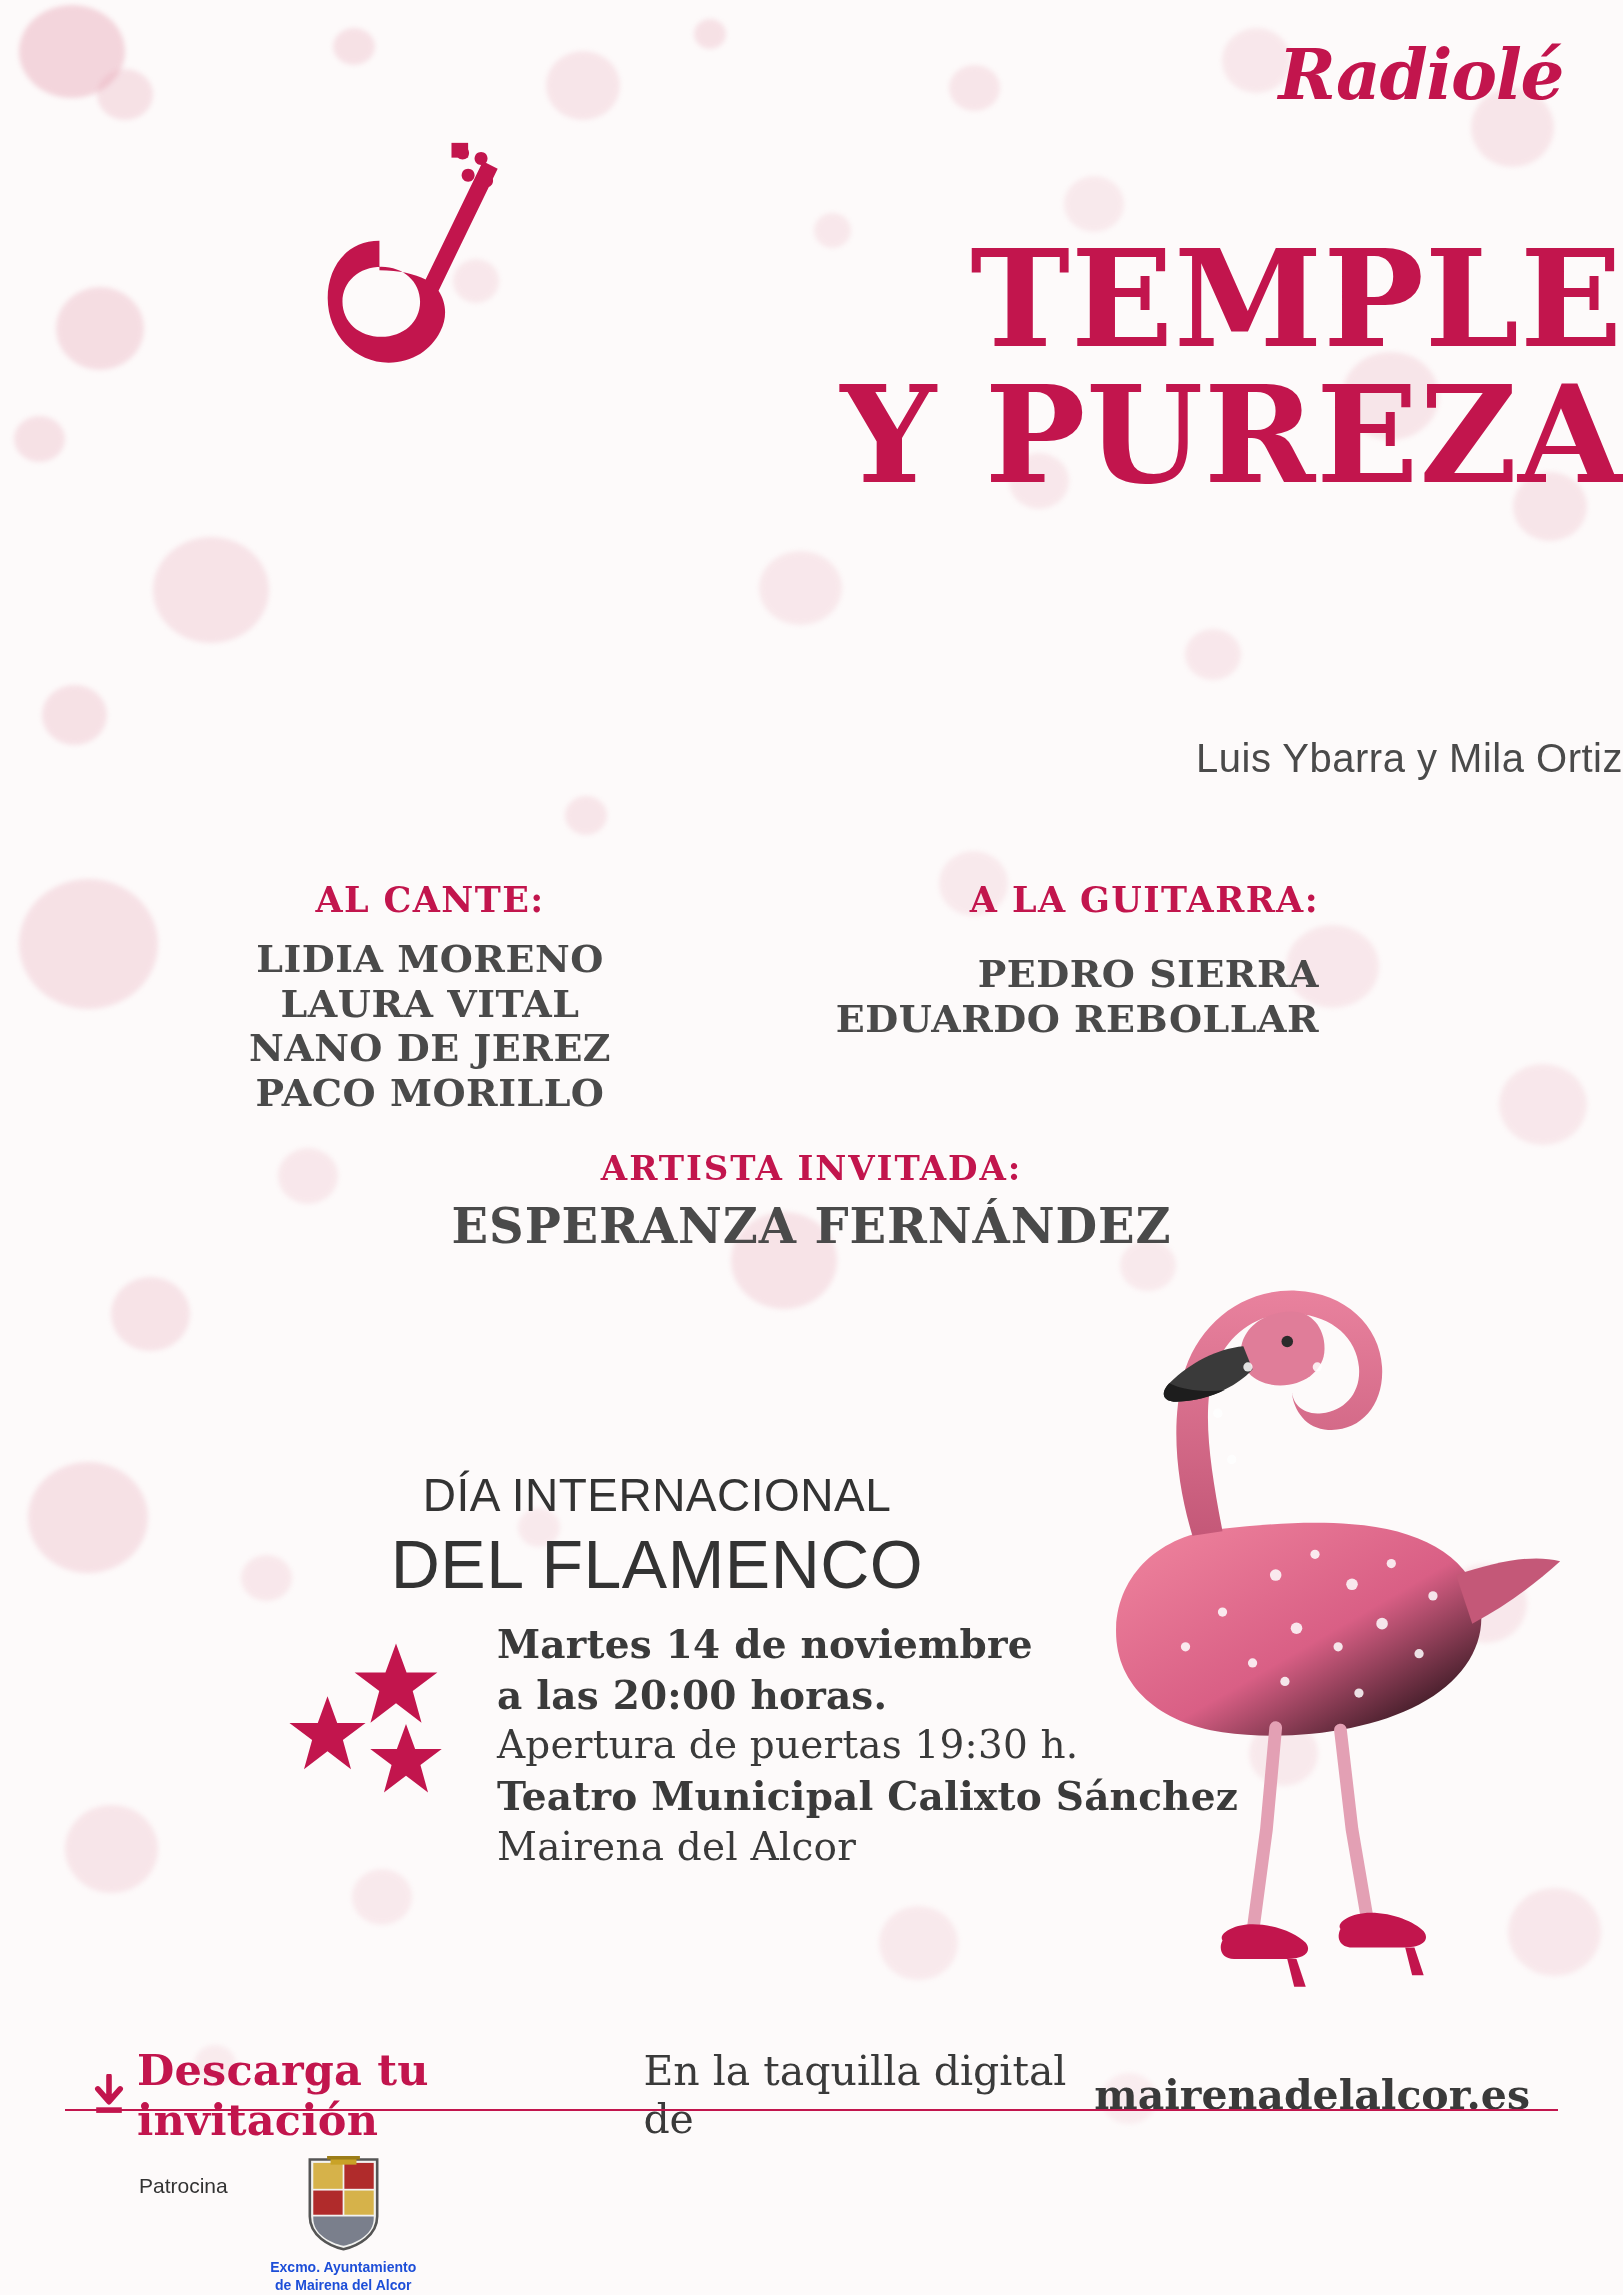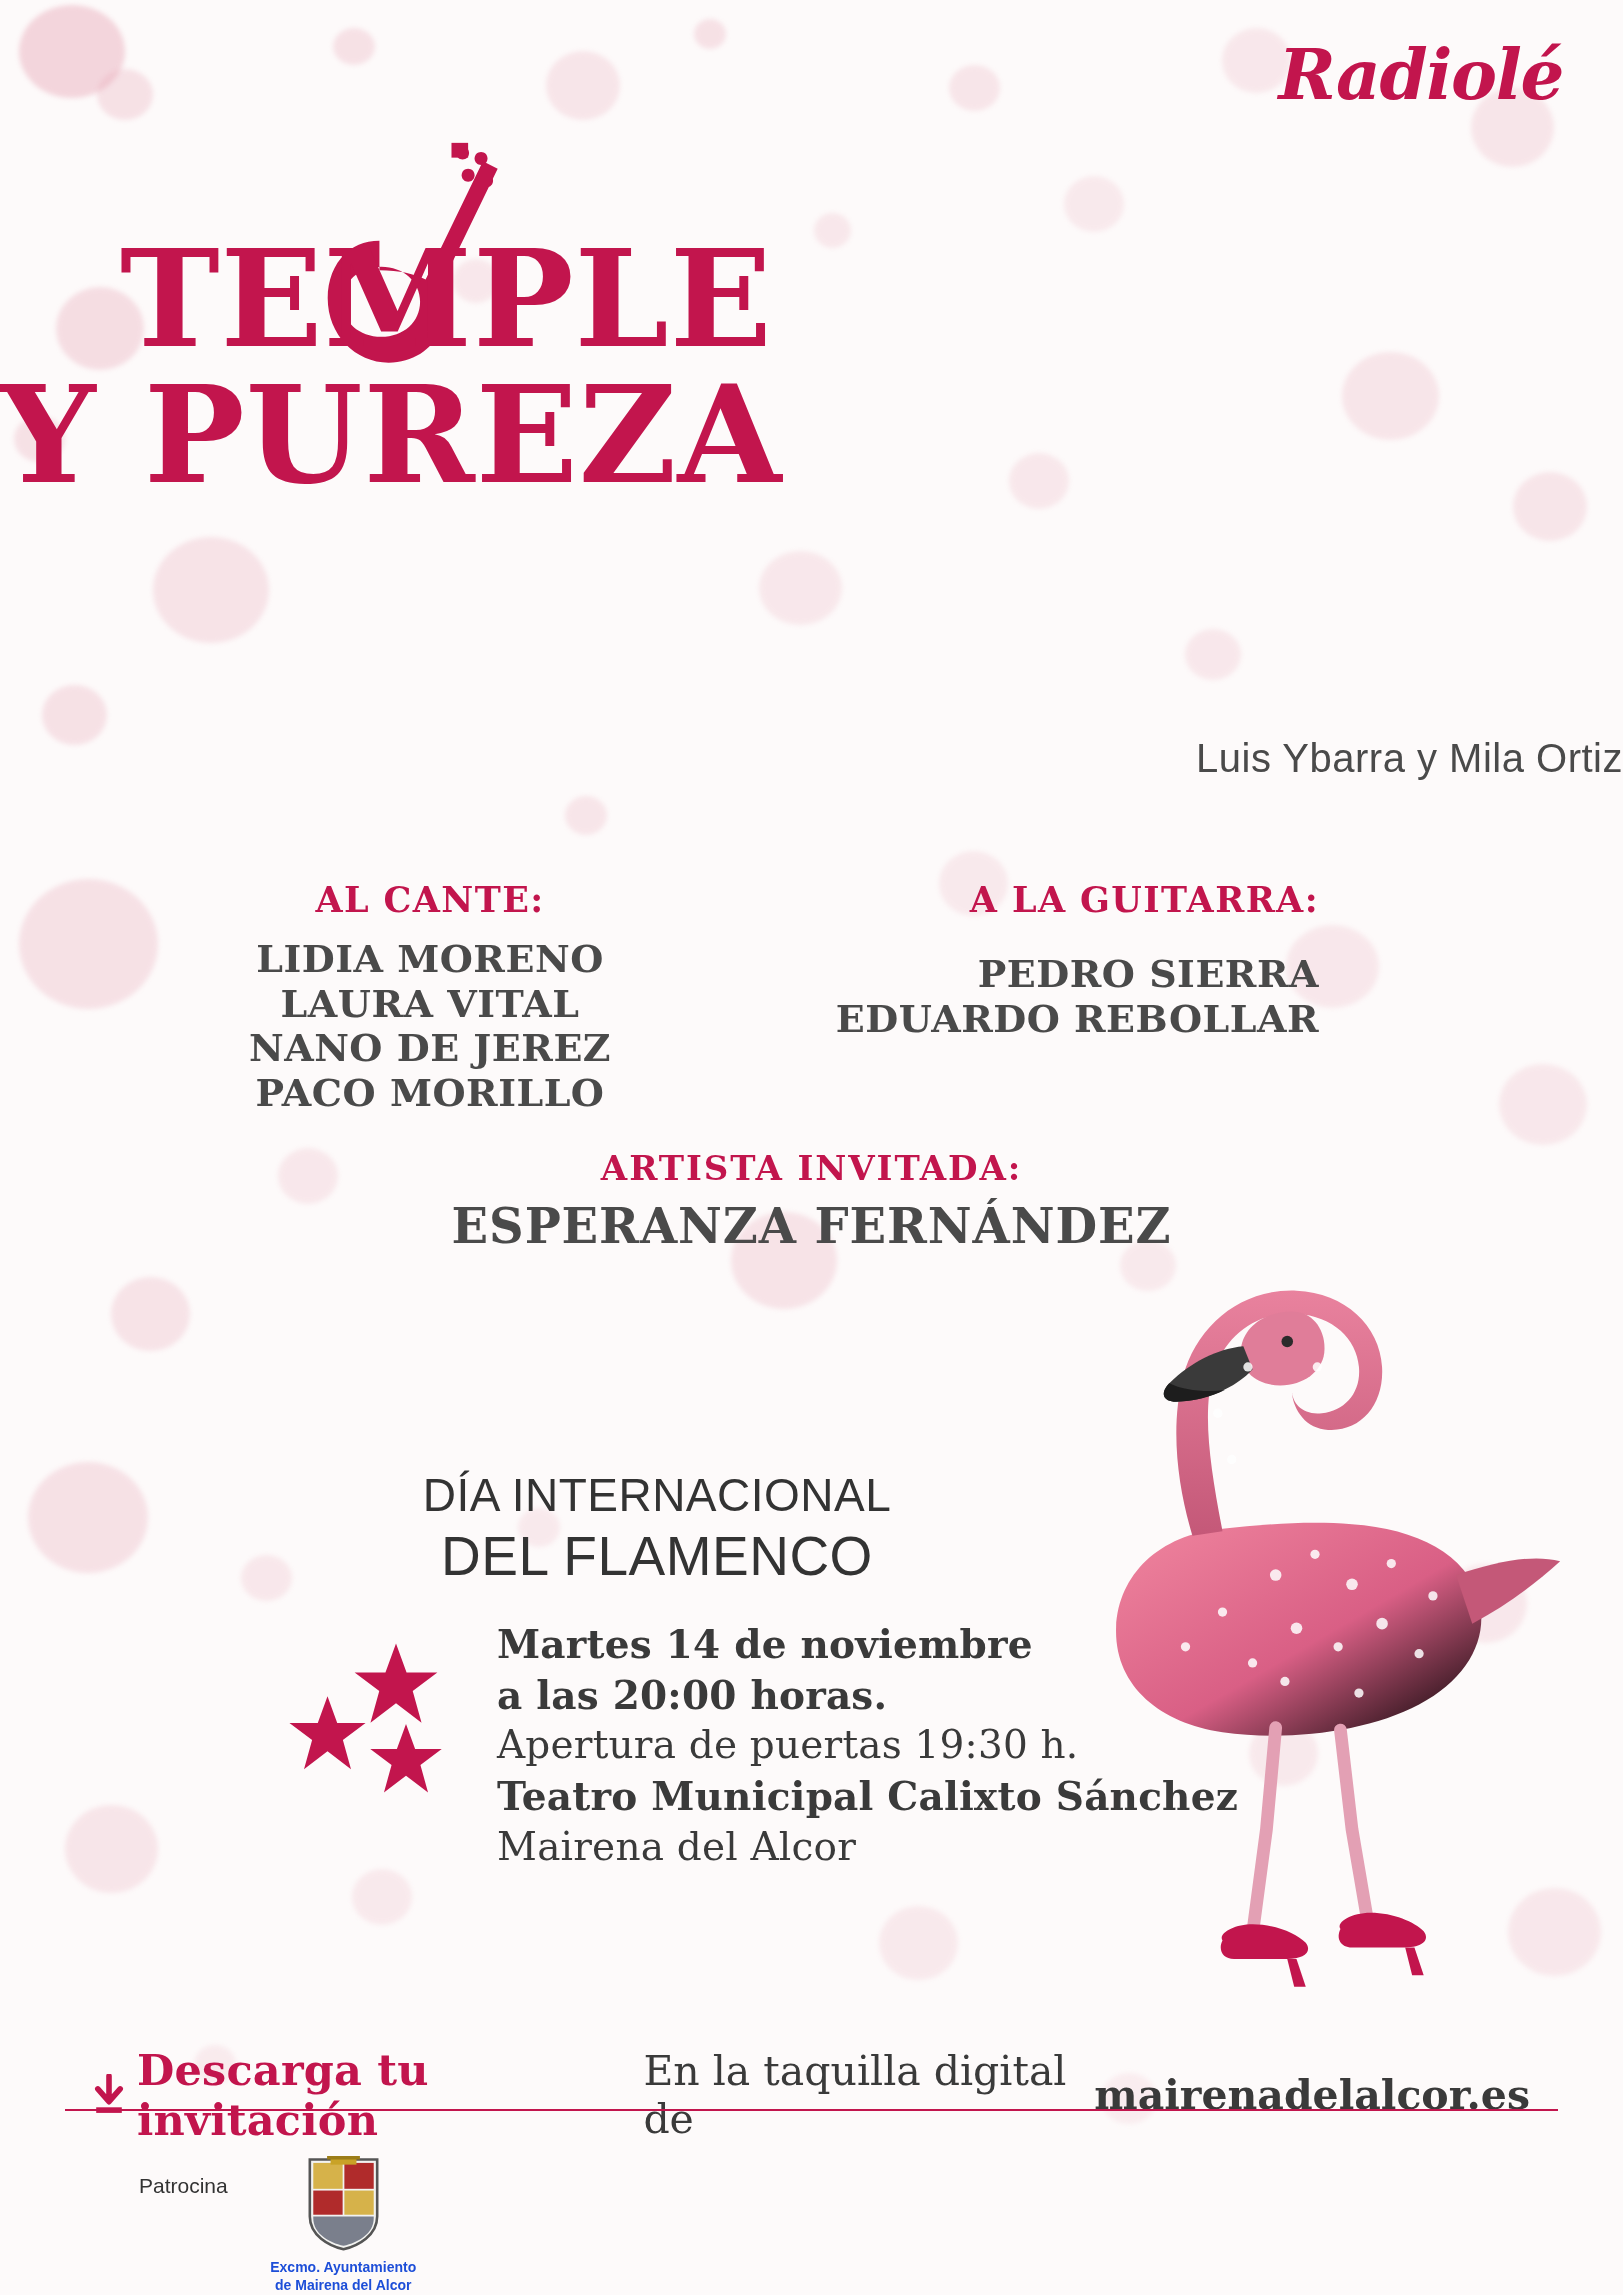--- a/index.html
+++ b/index.html
@@ -40,21 +40,21 @@
   
   .guitar-icon {
     position:absolute;
     left:324px; top:139px;
     width:194px; height:259px;
   }
   .title-wrap {
     position:absolute;
     top:236px;
     left:0; right:0;
-    text-align:left;
+    text-align:right;
   }
   .title-line1, .title-line2 {
     font-family:"DejaVu Serif", serif;
     font-weight:bold;
     color:#c2154d;
     line-height:0.95;
     letter-spacing:0.9px;
   }
   .title-line1 { font-size:134px; padding-left:120px; }
   .title-line2 { font-size:134px; margin-top:8.3px; }
@@ -122,21 +122,21 @@
   
   .event-title {
     position:absolute; top:1467px; left:287px; width:740px;
     text-align:center;
     font-family:"Liberation Sans", sans-serif;
     font-size:46px;
     color:#333;
     line-height:1.22;
     letter-spacing:0.5px;
   }
-  .event-title .l2 { font-size:55px; }
+  .event-title .l2 { font-size:68px; }
 
   .stars { position:absolute; left:287px; top:1640px; width:199px; height:153px; }
   .star {
     position:absolute;
     color:#c2154d;
     font-size:0;
   }
   .star svg { display:block; }
 
   .details {

